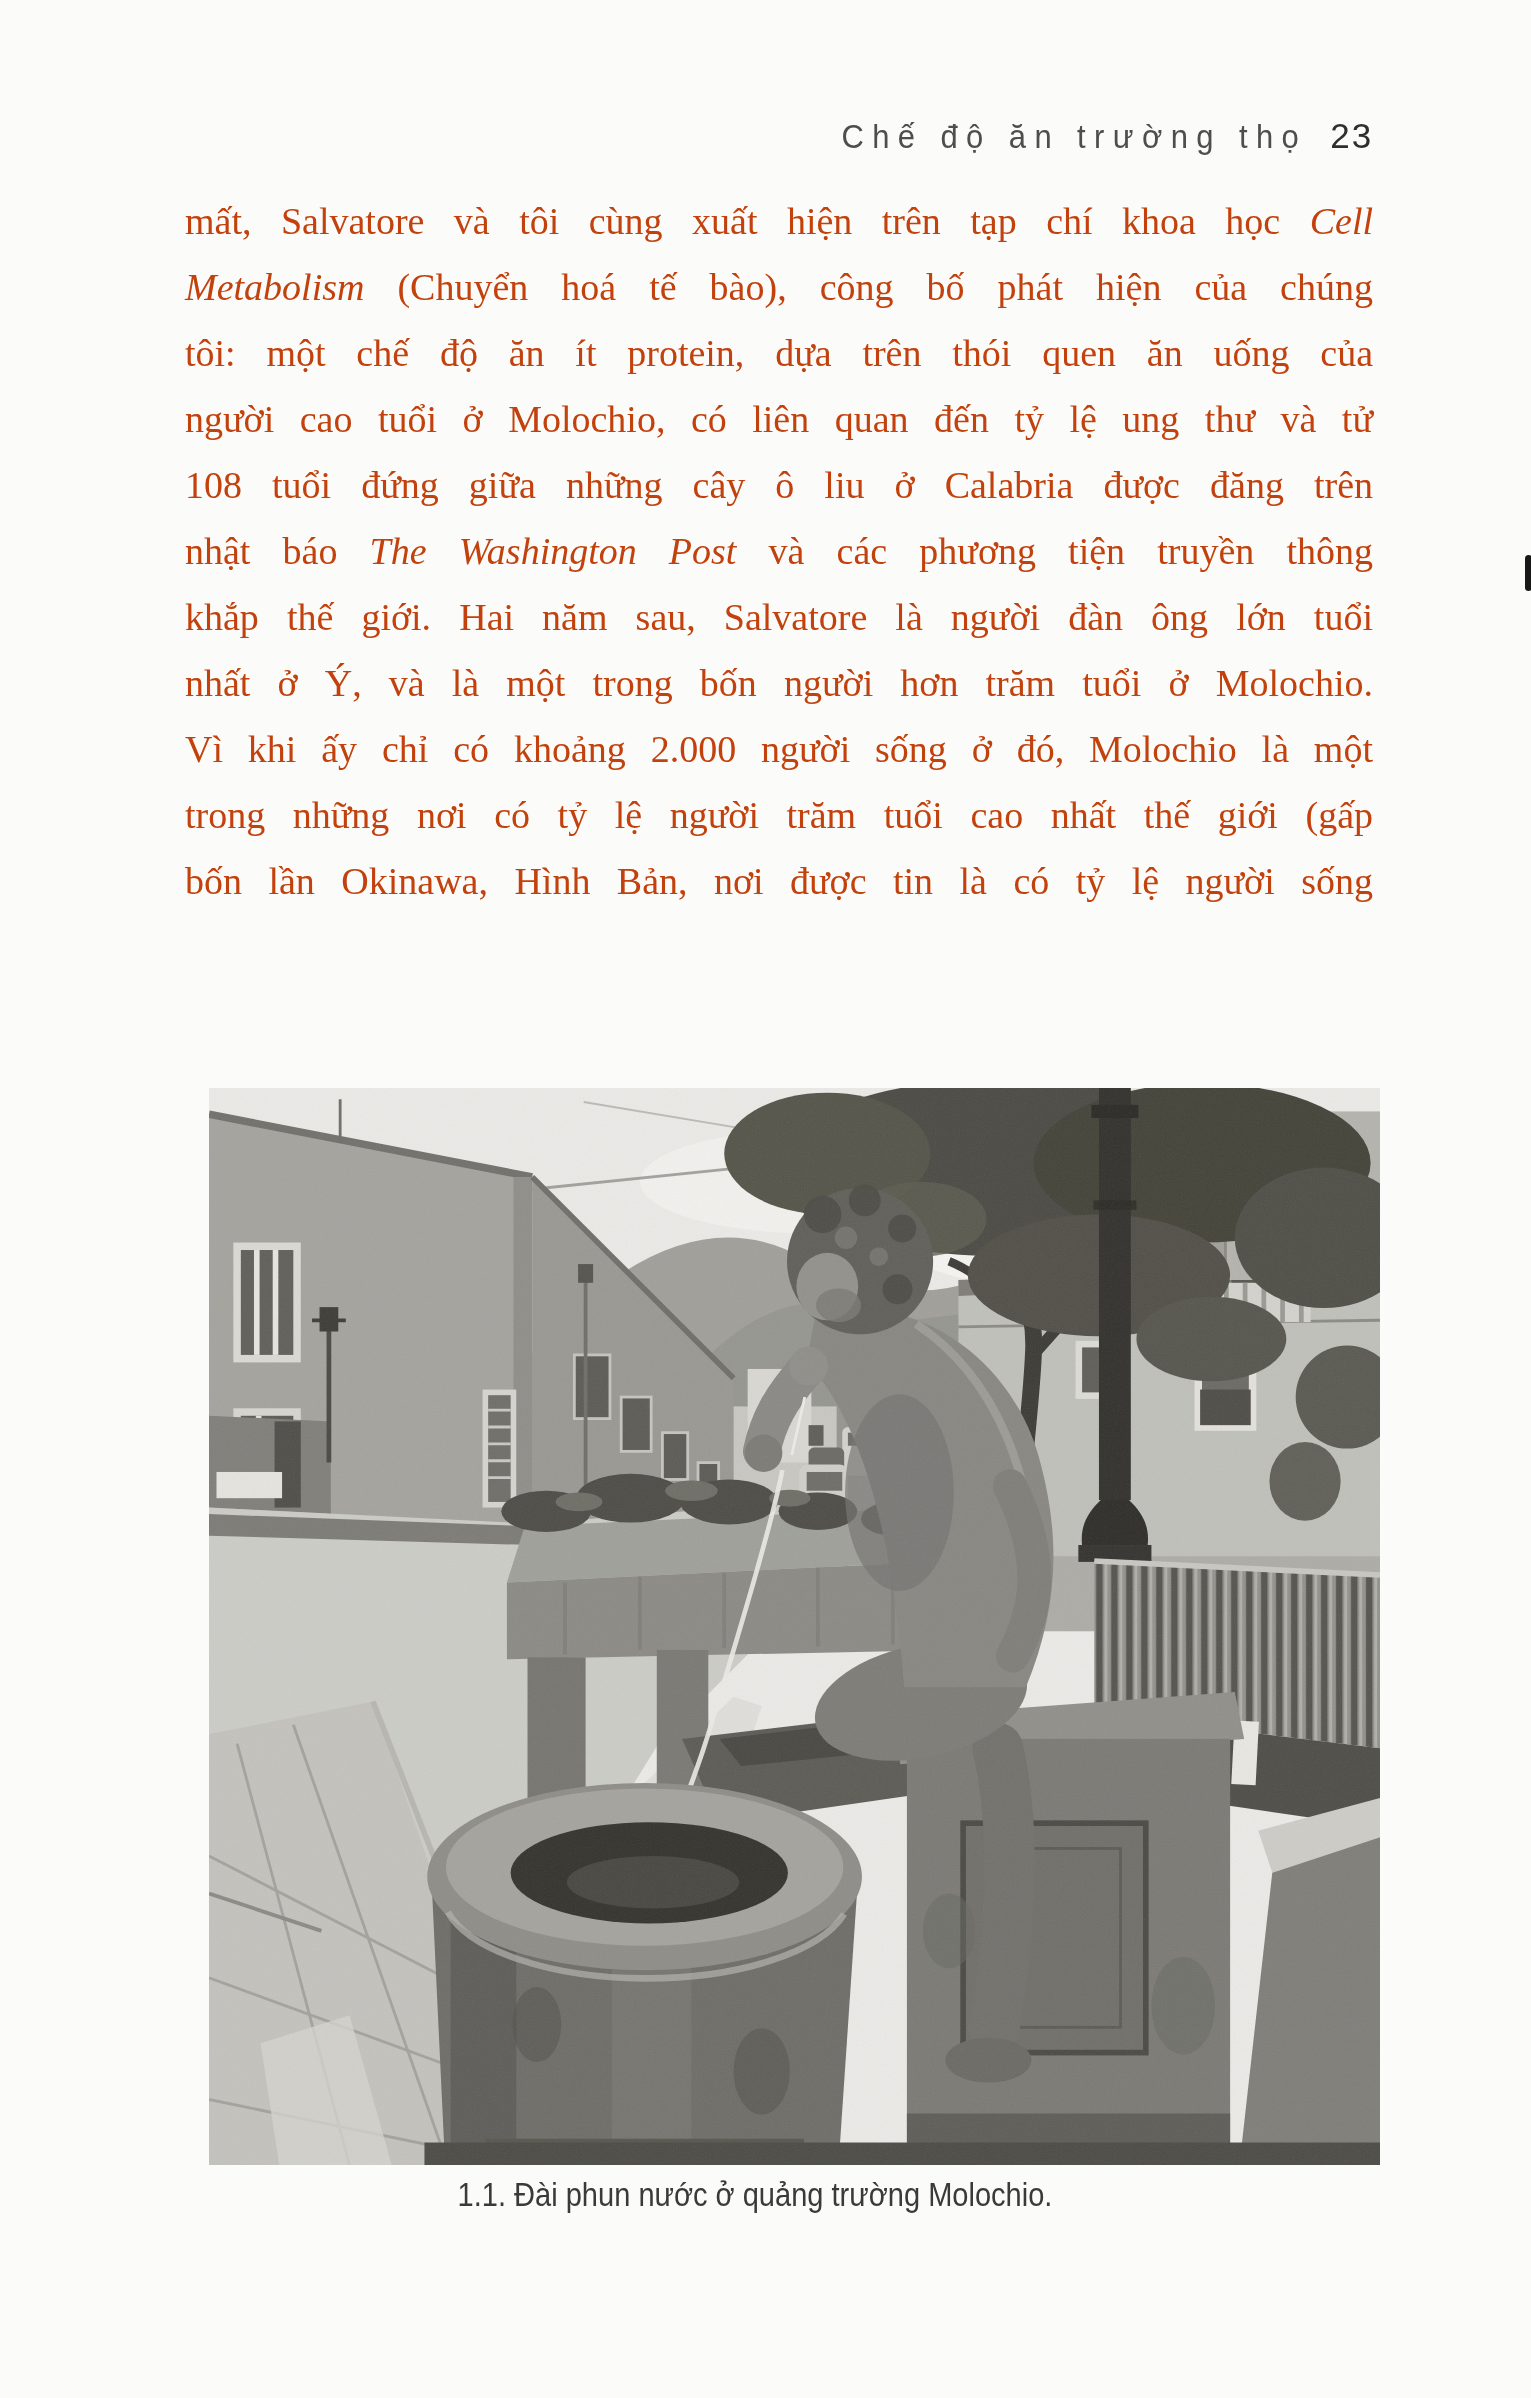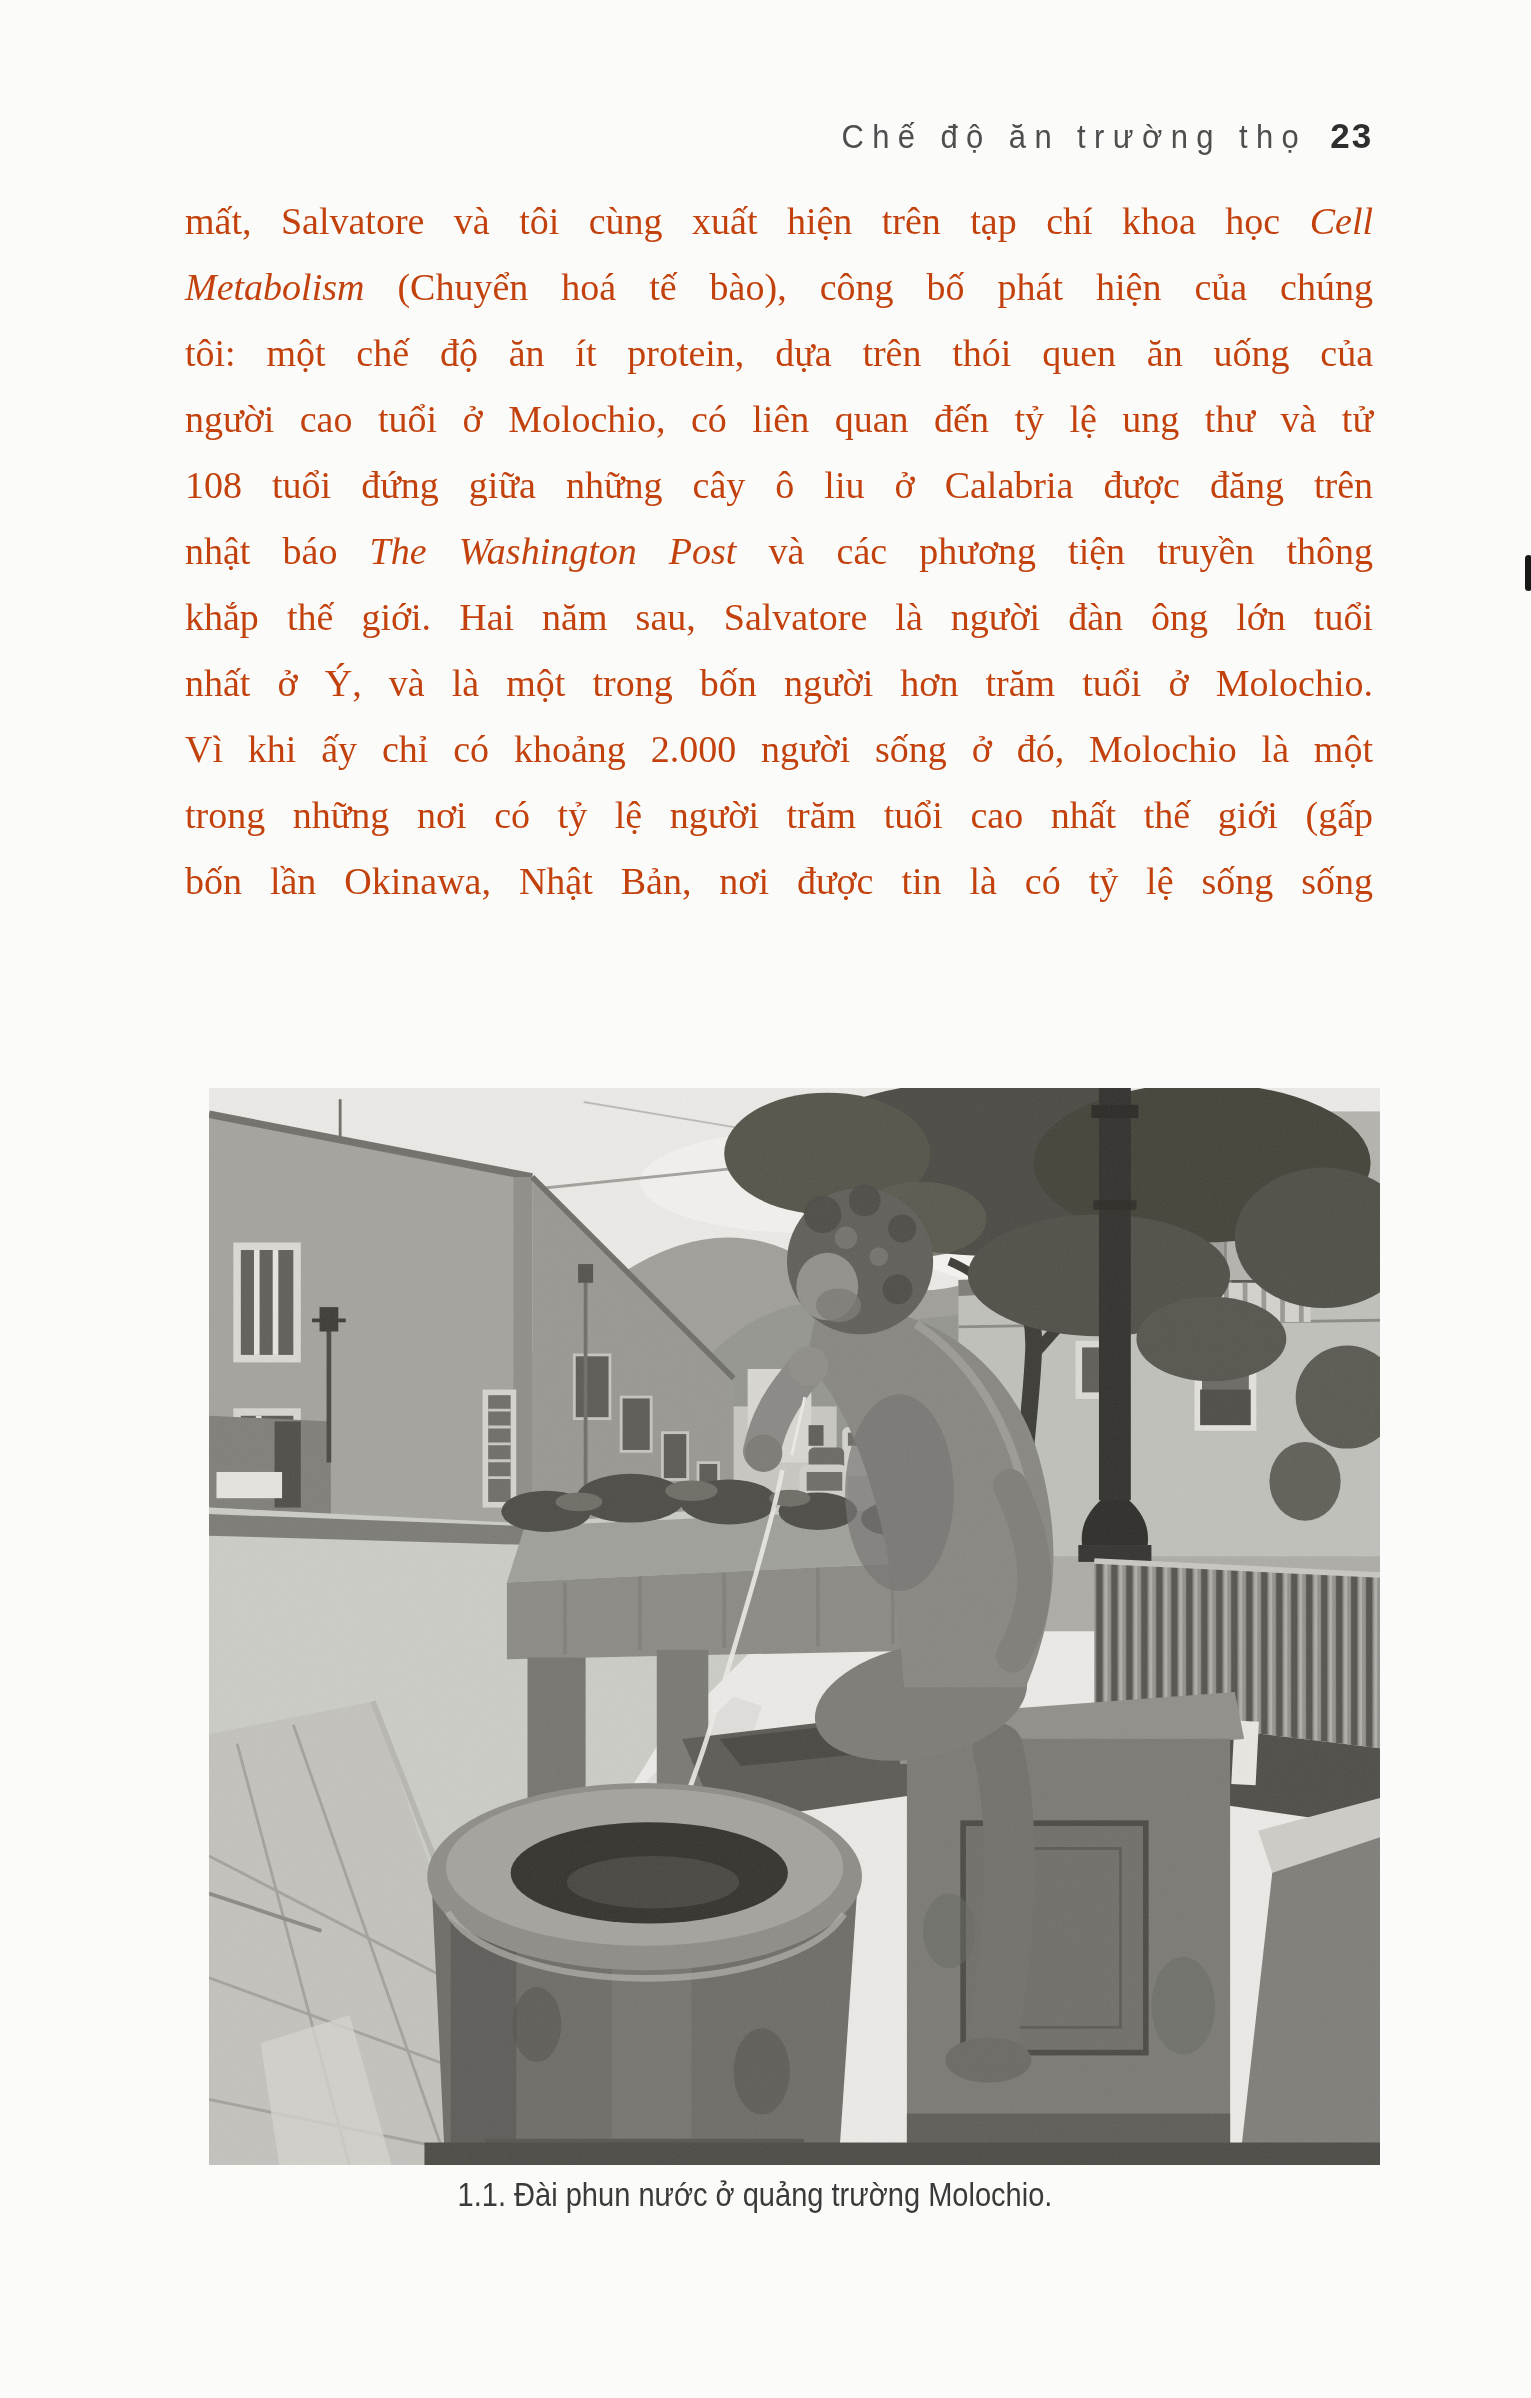--- a/index.html
+++ b/index.html
@@ -12,21 +12,21 @@
   .running-header{
     position:absolute;top:116px;right:159px;
     display:flex;align-items:baseline;gap:23px;
     font-family:"Liberation Sans", sans-serif;
   }
   .rh-title{
     font-size:31px;color:#4e4e4e;letter-spacing:8.4px;font-weight:400;
     transform:scaleY(1.05);
   }
   .rh-num{
-    font-size:35px;color:#2e2e2e;font-weight:700;letter-spacing:1.9px;
+    font-size:35px;color:#2e2e2e;font-weight:400;letter-spacing:1.9px;
   }
   
   .body-text{
     position:absolute;left:185px;top:188px;width:1188px;
     font-size:38px;color:#c2410c;
   }
   .bline{
     height:66px;line-height:66px;white-space:nowrap;overflow:visible;
     text-align:justify;text-align-last:justify;
   }
@@ -62,21 +62,21 @@
       <div class="bline"><span>mất, Salvatore và tôi cùng xuất hiện trên tạp chí khoa học </span><em>Cell</em></div>
       <div class="bline"><em>Metabolism</em><span> (Chuyển hoá tế bào), công bố phát hiện của chúng</span></div>
       <div class="bline"><span>tôi: một chế độ ăn ít protein, dựa trên thói quen ăn uống của</span></div>
       <div class="bline"><span>người cao tuổi ở Molochio, có liên quan đến tỷ lệ ung thư và tử</span></div>
       <div class="bline"><span>108 tuổi đứng giữa những cây ô liu ở Calabria được đăng trên</span></div>
       <div class="bline"><span>nhật báo </span><em>The Washington Post</em><span> và các phương tiện truyền thông</span></div>
       <div class="bline"><span>khắp thế giới. Hai năm sau, Salvatore là người đàn ông lớn tuổi</span></div>
       <div class="bline"><span>nhất ở Ý, và là một trong bốn người hơn trăm tuổi ở Molochio.</span></div>
       <div class="bline"><span>Vì khi ấy chỉ có khoảng 2.000 người sống ở đó, Molochio là một</span></div>
       <div class="bline"><span>trong những nơi có tỷ lệ người trăm tuổi cao nhất thế giới (gấp</span></div>
-      <div class="bline"><span>bốn lần Okinawa, Nhật Bản, nơi được tin là có tỷ lệ sống sống</span></div>
+      <div class="bline"><span>bốn lần Okinawa, Hình Bản, nơi được tin là có tỷ lệ người sống</span></div>
     </main>
 
   <figure class="figure">
     <svg viewBox="0 0 1250 1150" preserveAspectRatio="none" role="img">
       <defs>
         <pattern id="slats" width="16" height="20" patternUnits="userSpaceOnUse">
           <rect width="16" height="20" fill="#93928d"></rect>
           <rect x="3" width="7" height="20" fill="#55544f"></rect>
           <rect x="12" width="3" height="20" fill="#b0afaa"></rect>
         </pattern>

